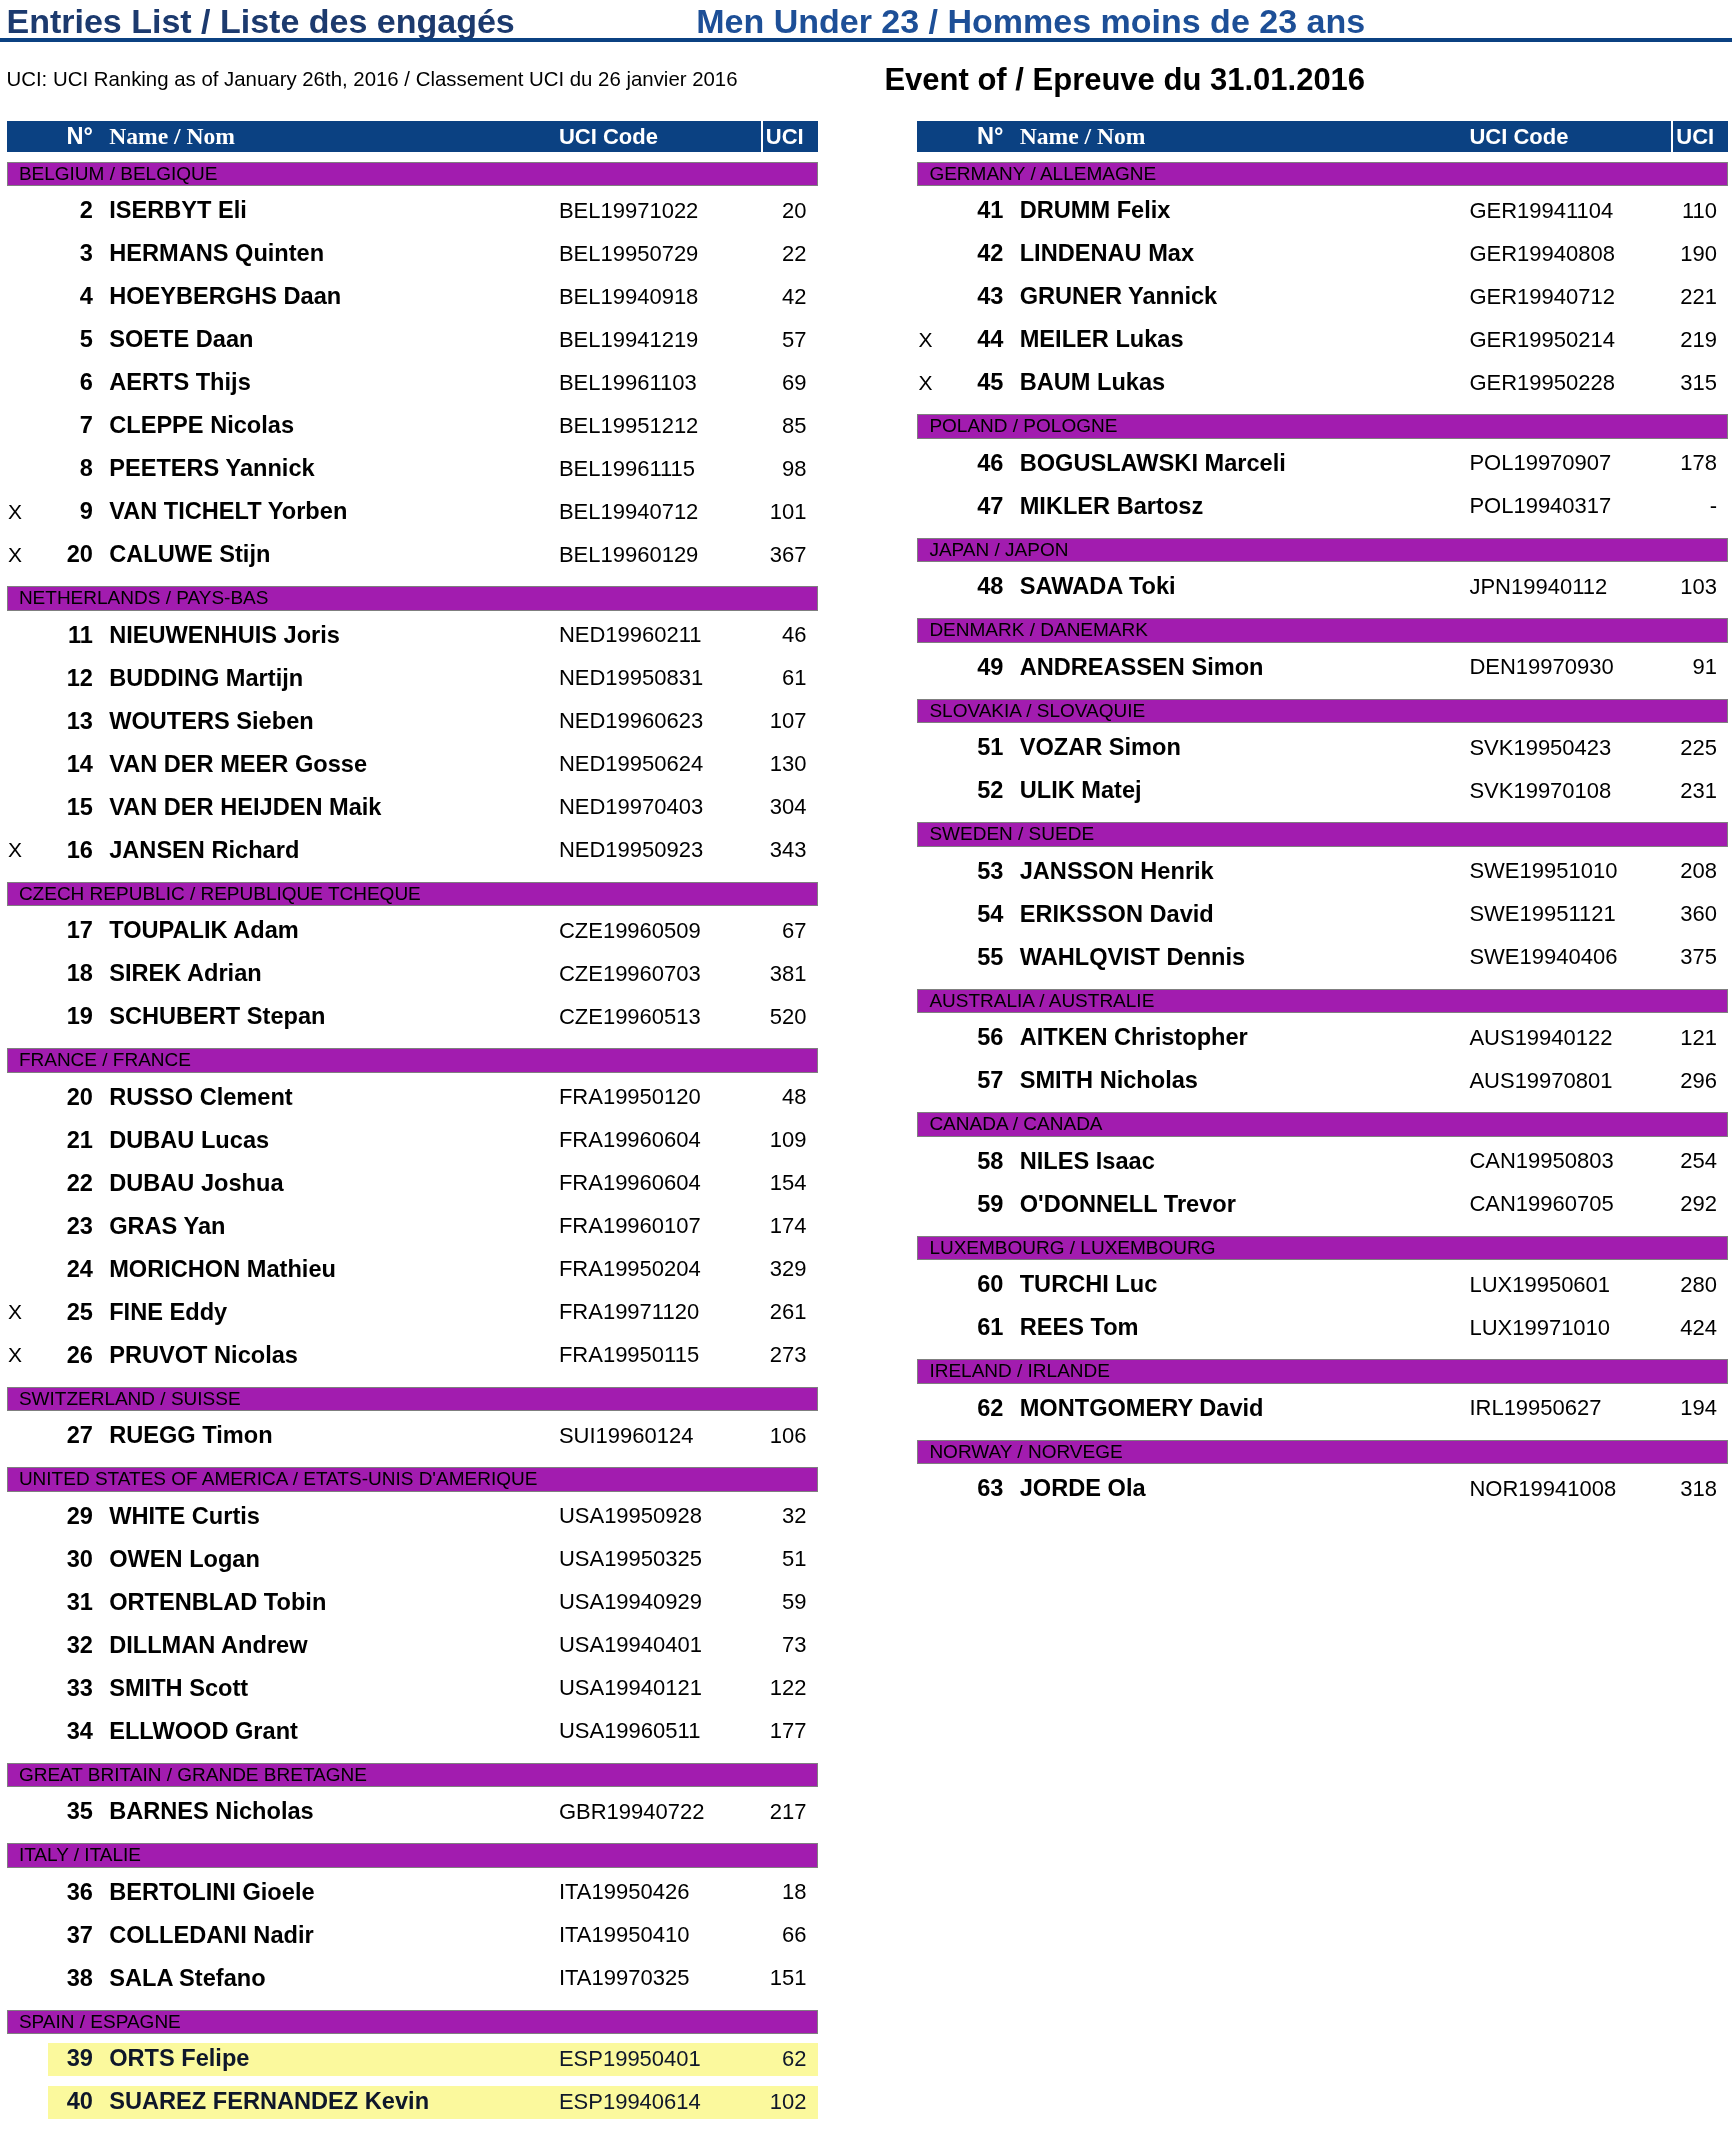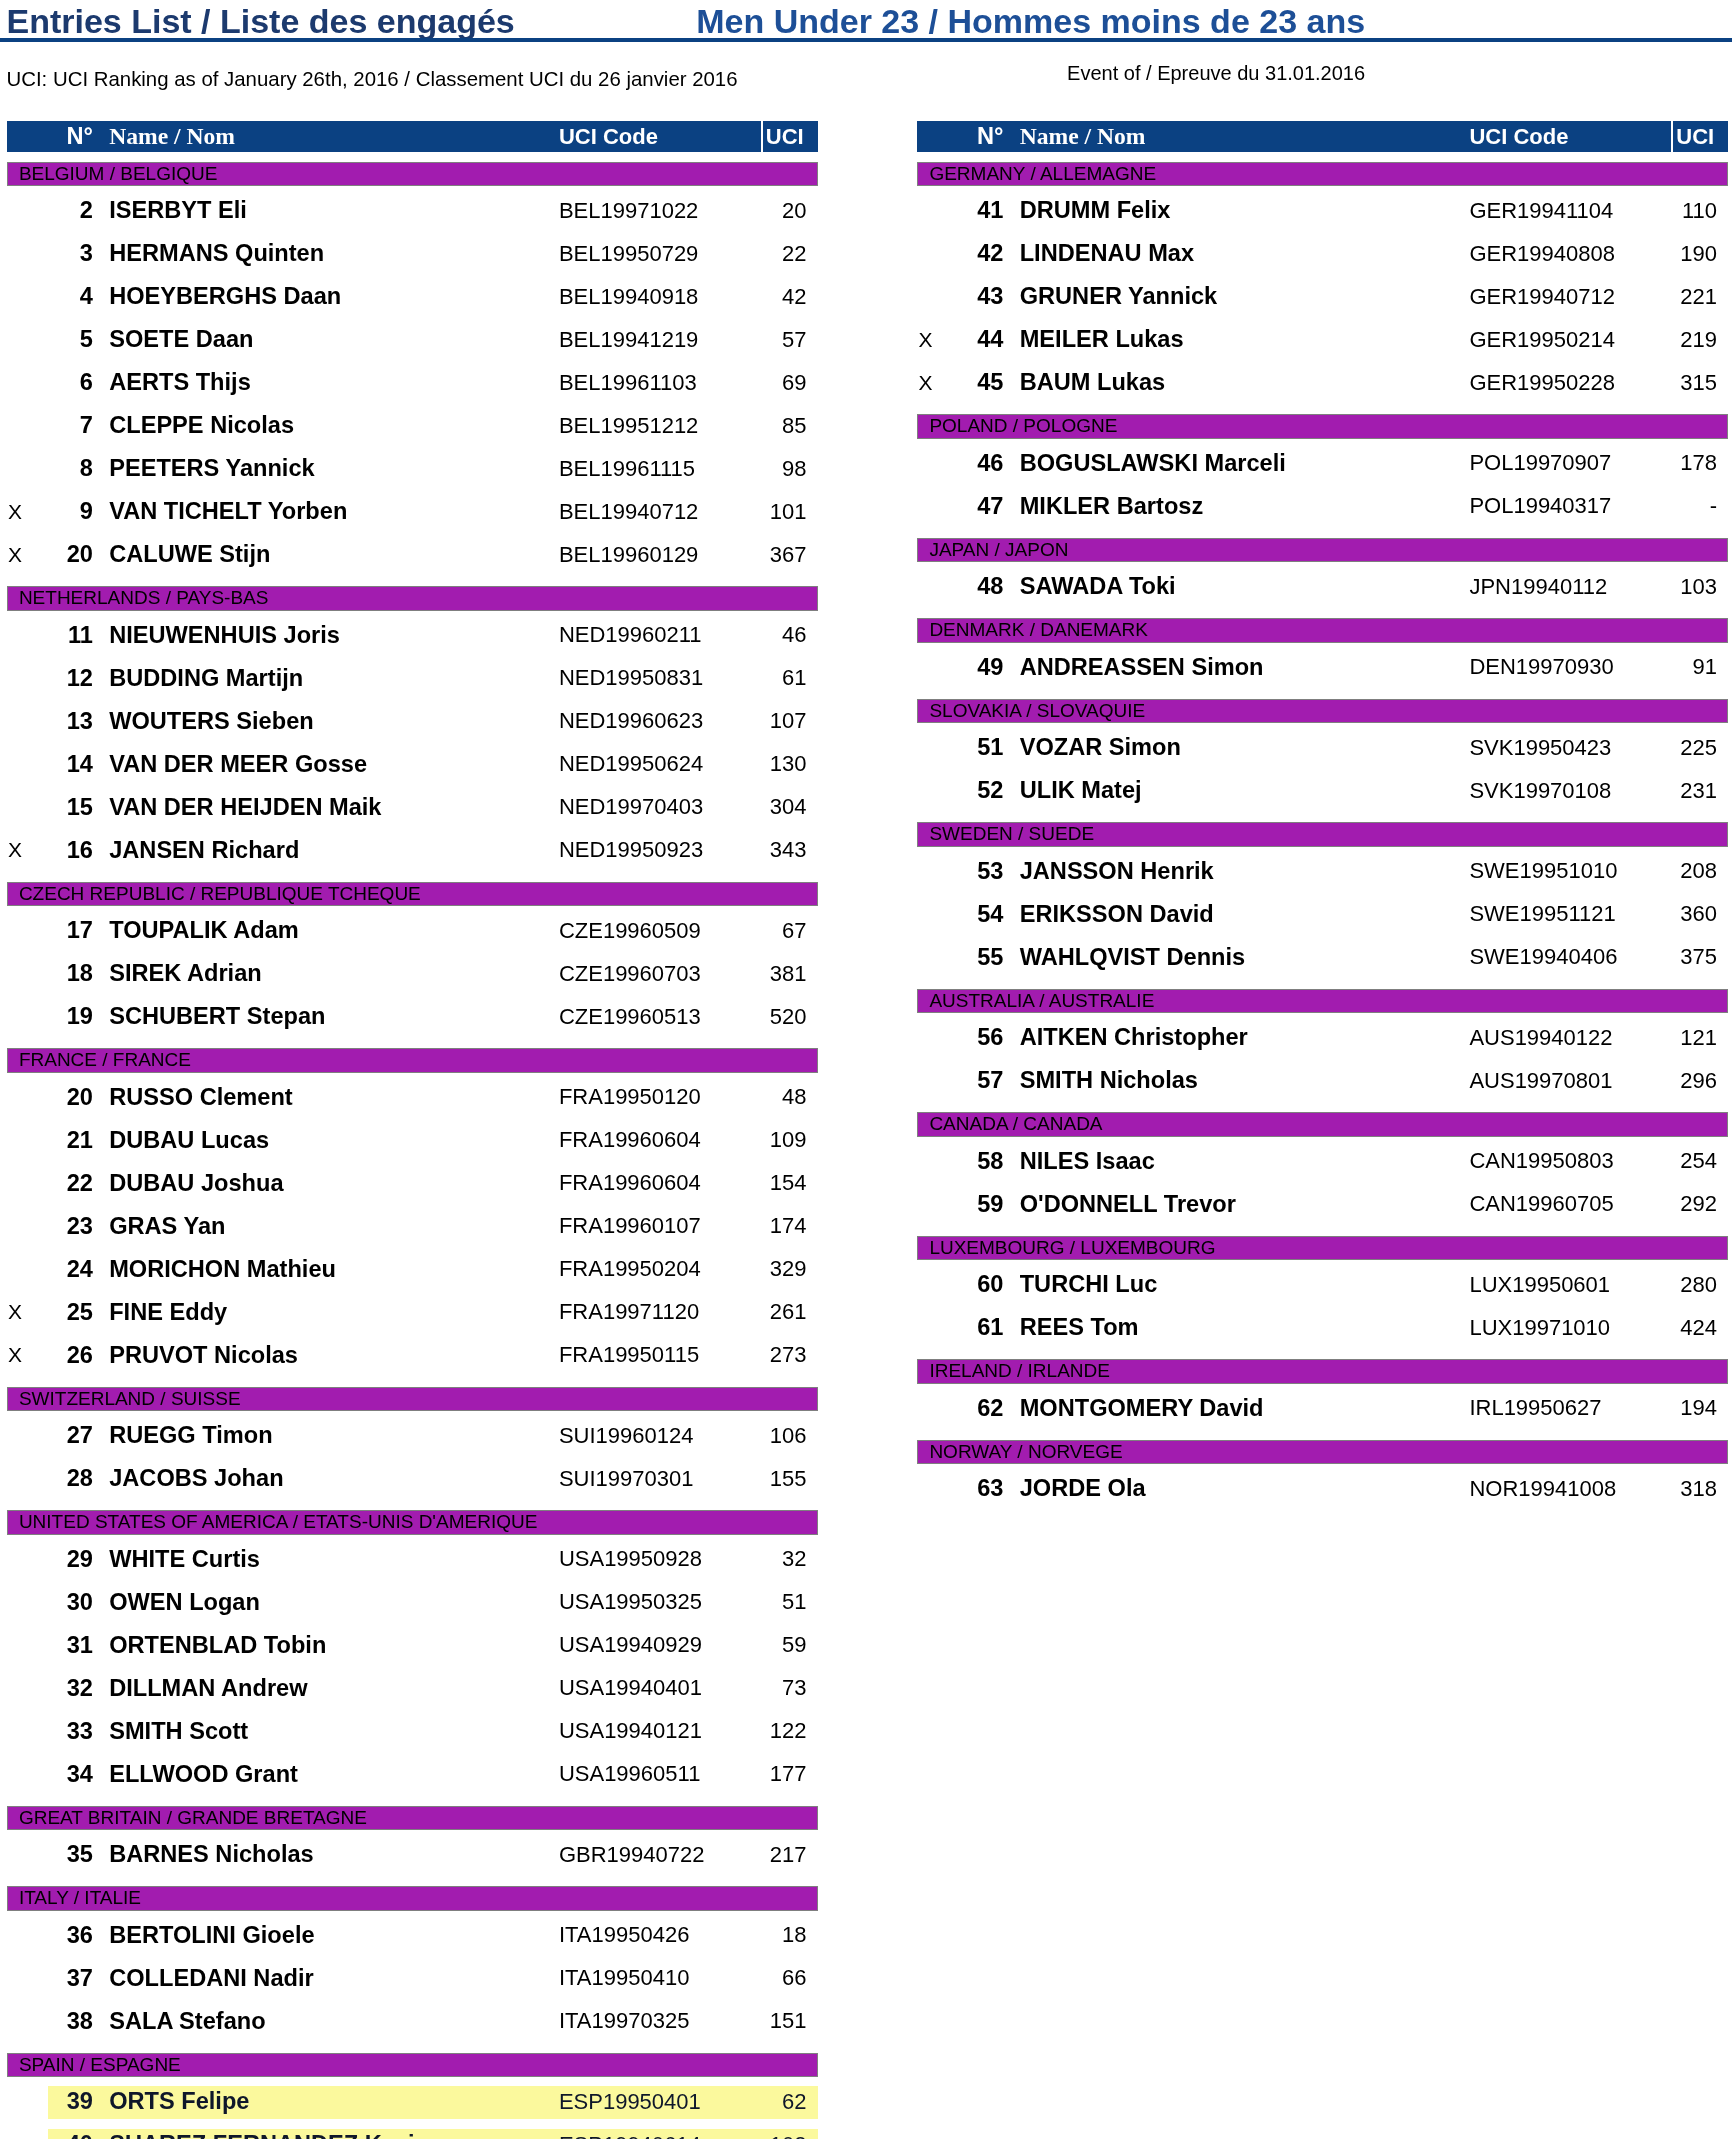--- a/index.html
+++ b/index.html
@@ -18,21 +18,21 @@
     position:absolute;right:4.9px;top:1.6px;
     font-size:34px;font-weight:bold;color:#1d4f97;
   }
   .top-rule{
     position:absolute;left:0;top:38px;width:1733px;height:4.1px;background:#0b4182;
   }
   .ranking-note{
     position:absolute;left:6.5px;top:68px;font-size:20.4px;color:#000;
   }
   .event-date{
-    position:absolute;right:4.9px;top:62px;font-size:20px;font-weight:normal;color:#000;
+    position:absolute;right:4.9px;top:62px;font-size:31px;font-weight:bold;color:#000;
   }
 
   
   .tablecol{position:absolute;top:121px;width:811px;}
   #table-left{left:6.5px;}
   #table-right{left:917px;}
 
   .thead{
     display:grid;grid-template-columns:24.4px 62px 466px 202px 57px;
     align-items:center;height:31px;background:#0b4182;color:#fff;
@@ -280,27 +280,20 @@
       <div class="section-box">
         <span class="section-label">SWITZERLAND / SUISSE</span>
       </div>
       <div class="row">
         <div class="c-x"></div>
         <div class="c-no">27</div>
         <div class="c-name">RUEGG Timon</div>
         <div class="c-code">SUI19960124</div>
         <div class="c-uci">106</div>
       </div>
-      <div class="row">
-        <div class="c-x"></div>
-        <div class="c-no">28</div>
-        <div class="c-name">JACOBS Johan</div>
-        <div class="c-code">SUI19970301</div>
-        <div class="c-uci">155</div>
-      </div>
       <div class="section-box">
         <span class="section-label">UNITED STATES OF AMERICA / ETATS-UNIS D'AMERIQUE</span>
       </div>
       <div class="row">
         <div class="c-x"></div>
         <div class="c-no">29</div>
         <div class="c-name">WHITE Curtis</div>
         <div class="c-code">USA19950928</div>
         <div class="c-uci">32</div>
       </div>

